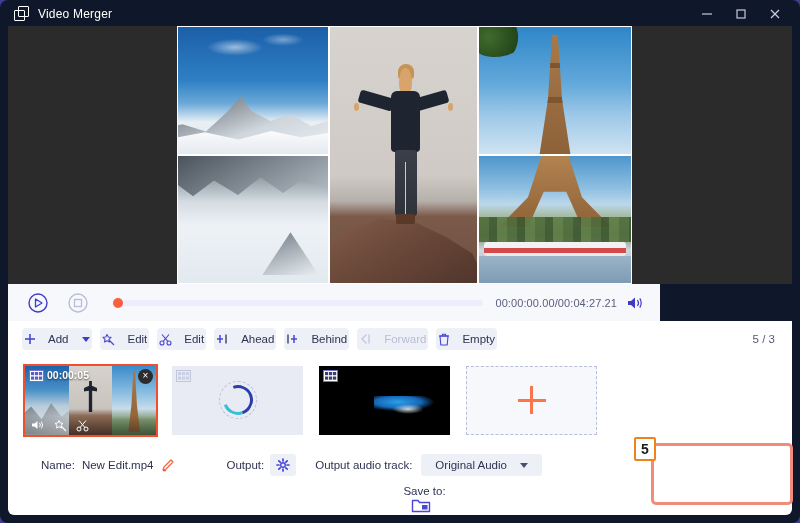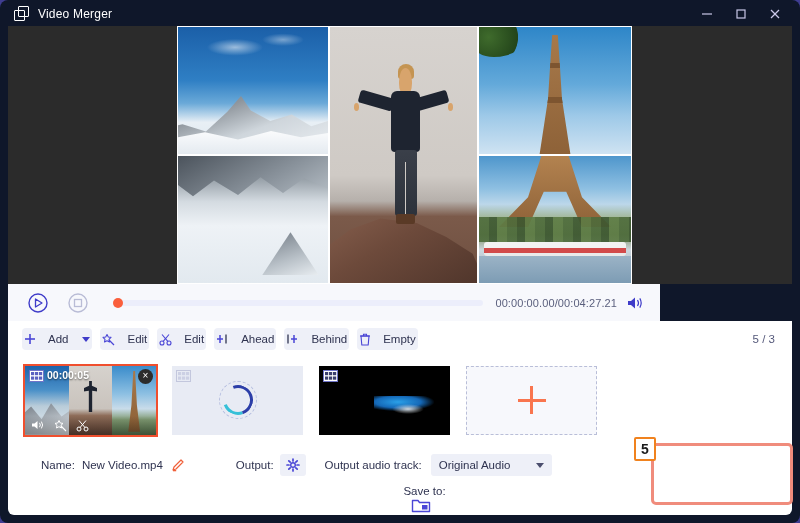--- a/index.html
+++ b/index.html
@@ -349,21 +349,21 @@
   .val-text { font-size: 11.5px; color: #2f3350; margin-left: 7px; white-space: nowrap; }
   .pencil { margin-left: 8px; display: flex; align-items: center; }
   .field {
     height: 22px; background: #eef0f8; border-radius: 3px;
     display: flex; align-items: center; padding: 0 8px;
     font-size: 11.5px; color: #2f3350; white-space: nowrap;
   }
   .select {
     height: 22px; background: #eef0f8; border-radius: 3px;
     display: flex; align-items: center; justify-content: space-between;
-    padding: 0 8px; font-size: 11.5px; color: #2f3350; white-space: nowrap;
+    padding: 0 14px; font-size: 11.5px; color: #2f3350; white-space: nowrap;
   }
   .sel-caret { width: 0; height: 0; border-left: 4px solid transparent; border-right: 4px solid transparent;
                border-top: 5px solid #4b4f6e; margin-left: 10px; }
   .gear-btn {
     width: 26px; height: 22px; background: #eef0f8; border-radius: 3px;
     display: flex; align-items: center; justify-content: center;
   }
   .folder-btn {
     width: 26px; height: 22px;
     display: flex; align-items: center; justify-content: center;
@@ -533,20 +533,29 @@
       <span class="ti">
         <svg width="13" height="12" viewBox="0 0 13 12">
           <line x1="2" y1="1.5" x2="2" y2="10.5" stroke="#2f3350" stroke-width="1.3"></line>
           <line x1="8" y1="2" x2="8" y2="10" stroke="currentColor" stroke-width="1.5"></line>
           <line x1="5" y1="6" x2="11" y2="6" stroke="currentColor" stroke-width="1.5"></line>
         </svg>
       </span>
       <span>Behind</span>
     </div>
 
+    <div class="tool-btn disabled">
+      <span class="ti">
+        <svg width="13" height="12" viewBox="0 0 13 12">
+          <path d="M7 2 L3 6 L7 10" fill="none" stroke="currentColor" stroke-width="1.4" stroke-linejoin="round" stroke-linecap="round"></path>
+          <line x1="10" y1="1.5" x2="10" y2="10.5" stroke="currentColor" stroke-width="1.3"></line>
+        </svg>
+      </span>
+      <span>Forward</span>
+    </div>
 
 
     <div class="tool-btn">
       <span class="ti">
         <svg width="12" height="13" viewBox="0 0 12 13">
           <path d="M2 3 H10 L9.2 12 H2.8 Z" fill="none" stroke="currentColor" stroke-width="1.1" stroke-linejoin="round"></path>
           <line x1="1" y1="3" x2="11" y2="3" stroke="currentColor" stroke-width="1.2"></line>
           <path d="M4.5 3 V1.3 H7.5 V3" fill="none" stroke="currentColor" stroke-width="1.1"></path>
         </svg>
       </span>
@@ -636,21 +645,21 @@
 
     <div class="clip add">
       <div class="plus-big"></div>
     </div>
   </div>
 
   <div class="settings">
 
     <div class="row row1">
       <div class="lbl" style="margin-left:17px">Name:</div>
-      <div class="val-text">New Video.mp4</div>
+      <div class="val-text">New Edit.mp4</div>
       <div class="pencil">
         <svg width="14" height="14" viewBox="0 0 14 14">
           <path d="M2 12 L3 9 L10 2 L12 4 L5 11 Z" fill="none" stroke="#f0603a" stroke-width="1.2" stroke-linejoin="round"></path>
           <line x1="2" y1="12.6" x2="5.2" y2="12.6" stroke="#f0603a" stroke-width="1.4"></line>
         </svg>
       </div>
 
       <div class="lbl" style="margin-left:51px">Output:</div>
       <div class="gear-btn" style="margin-left:6px">
         <svg width="14" height="14" viewBox="0 0 14 14">

